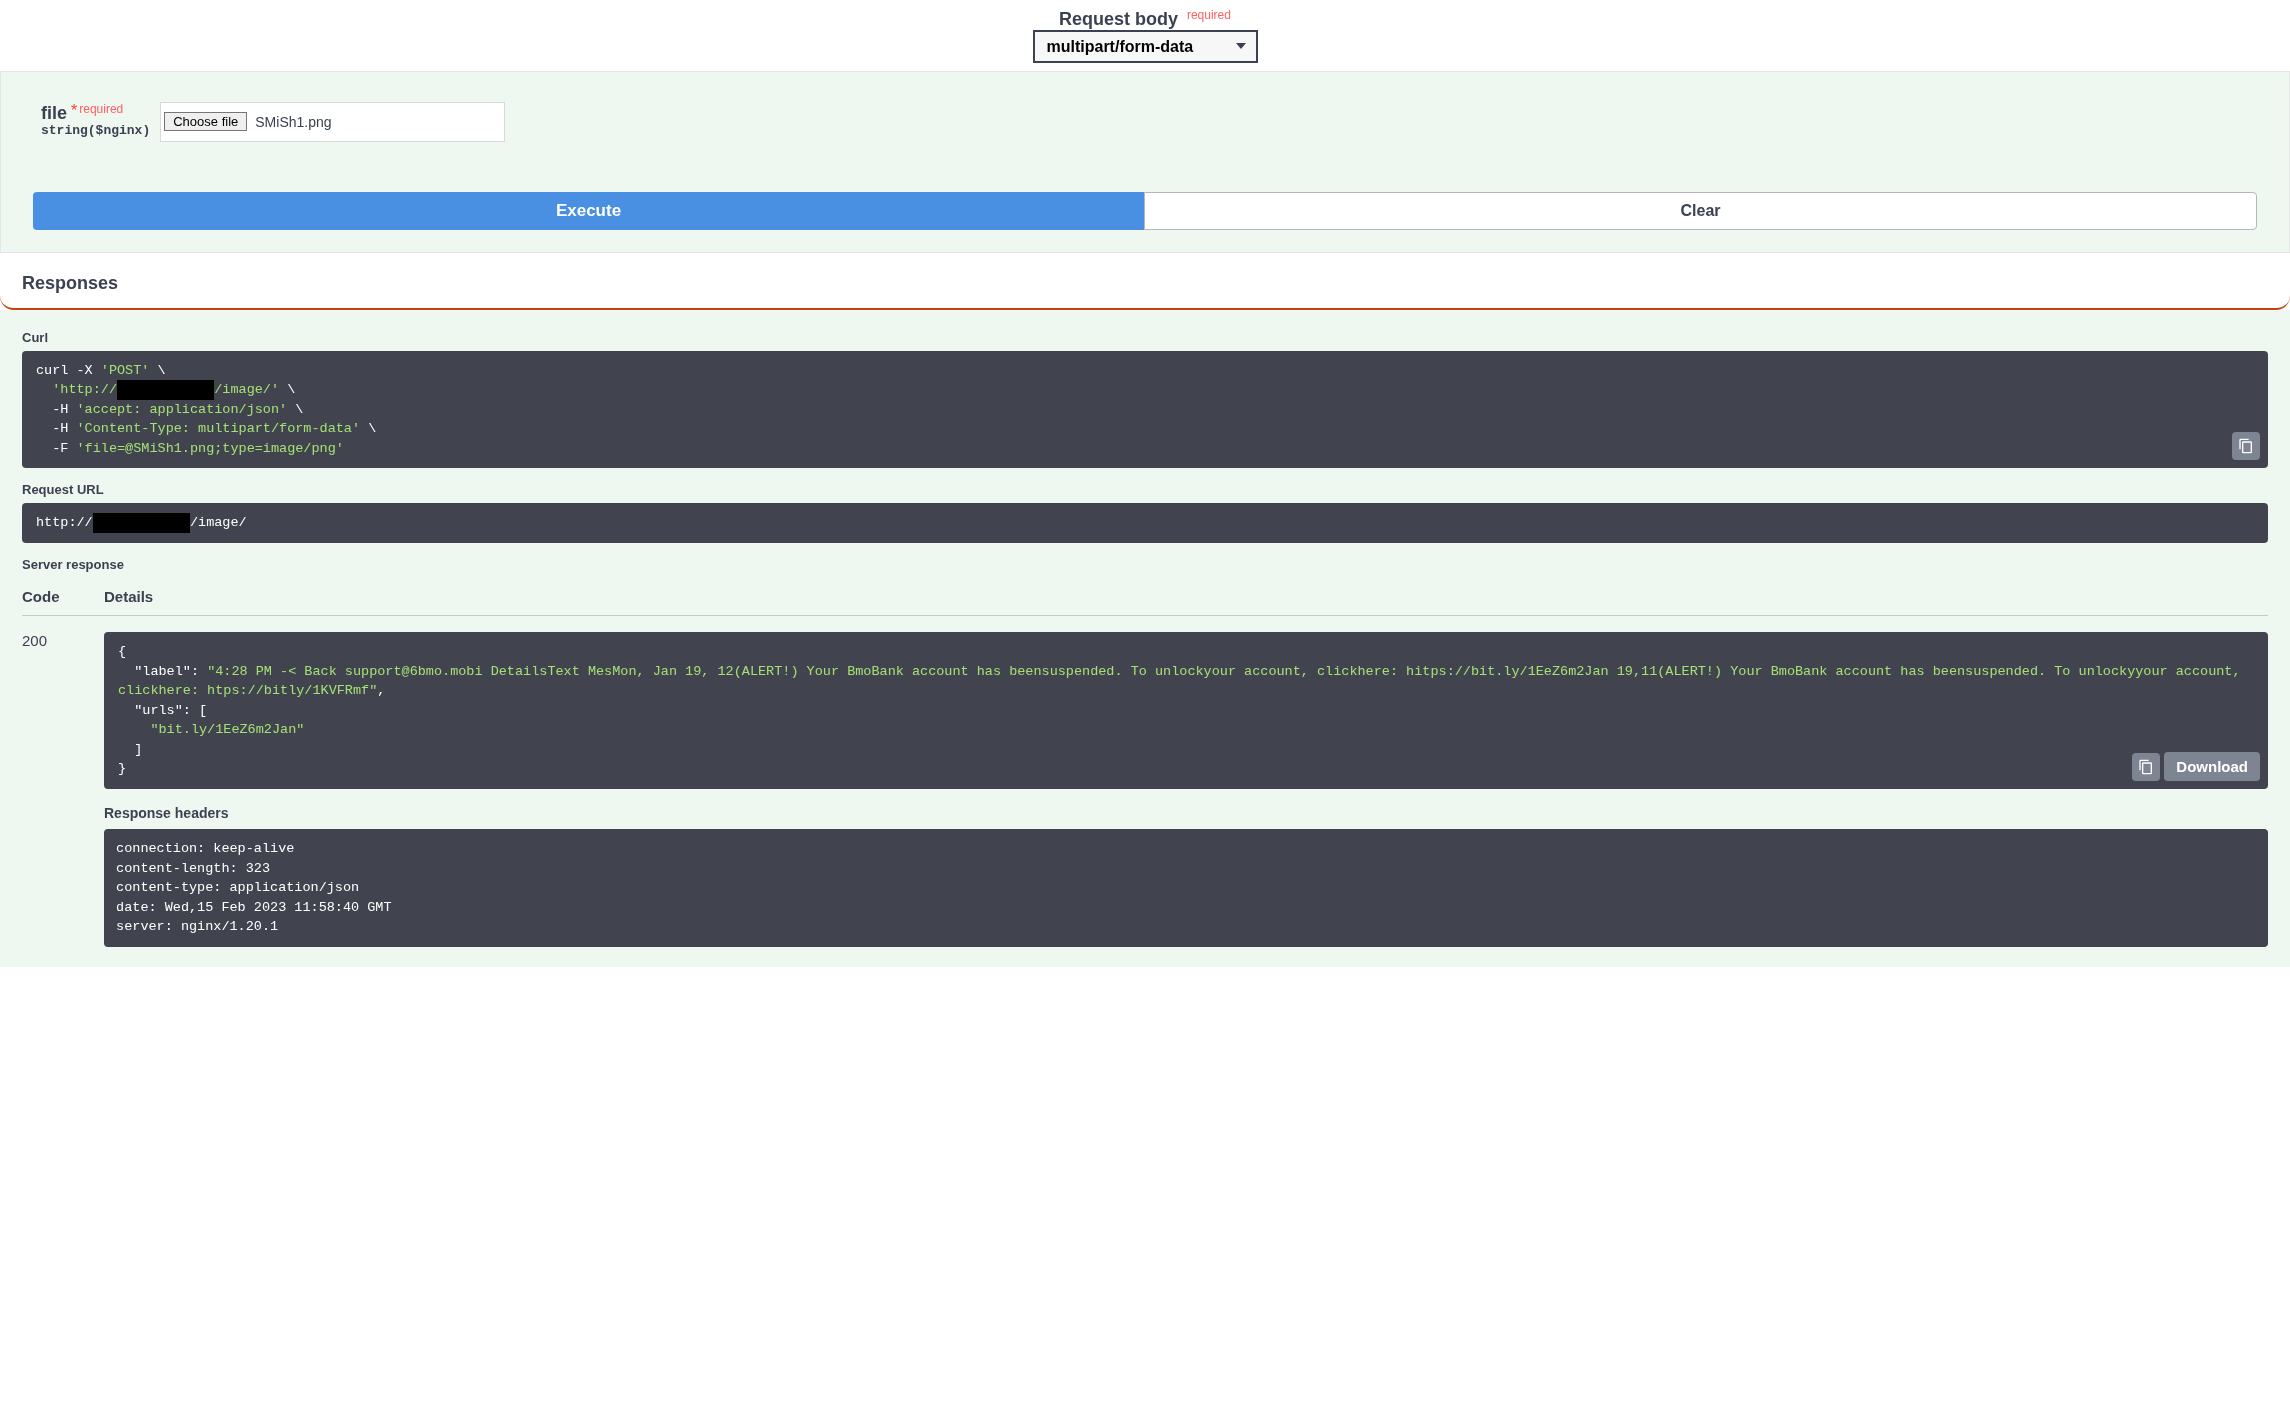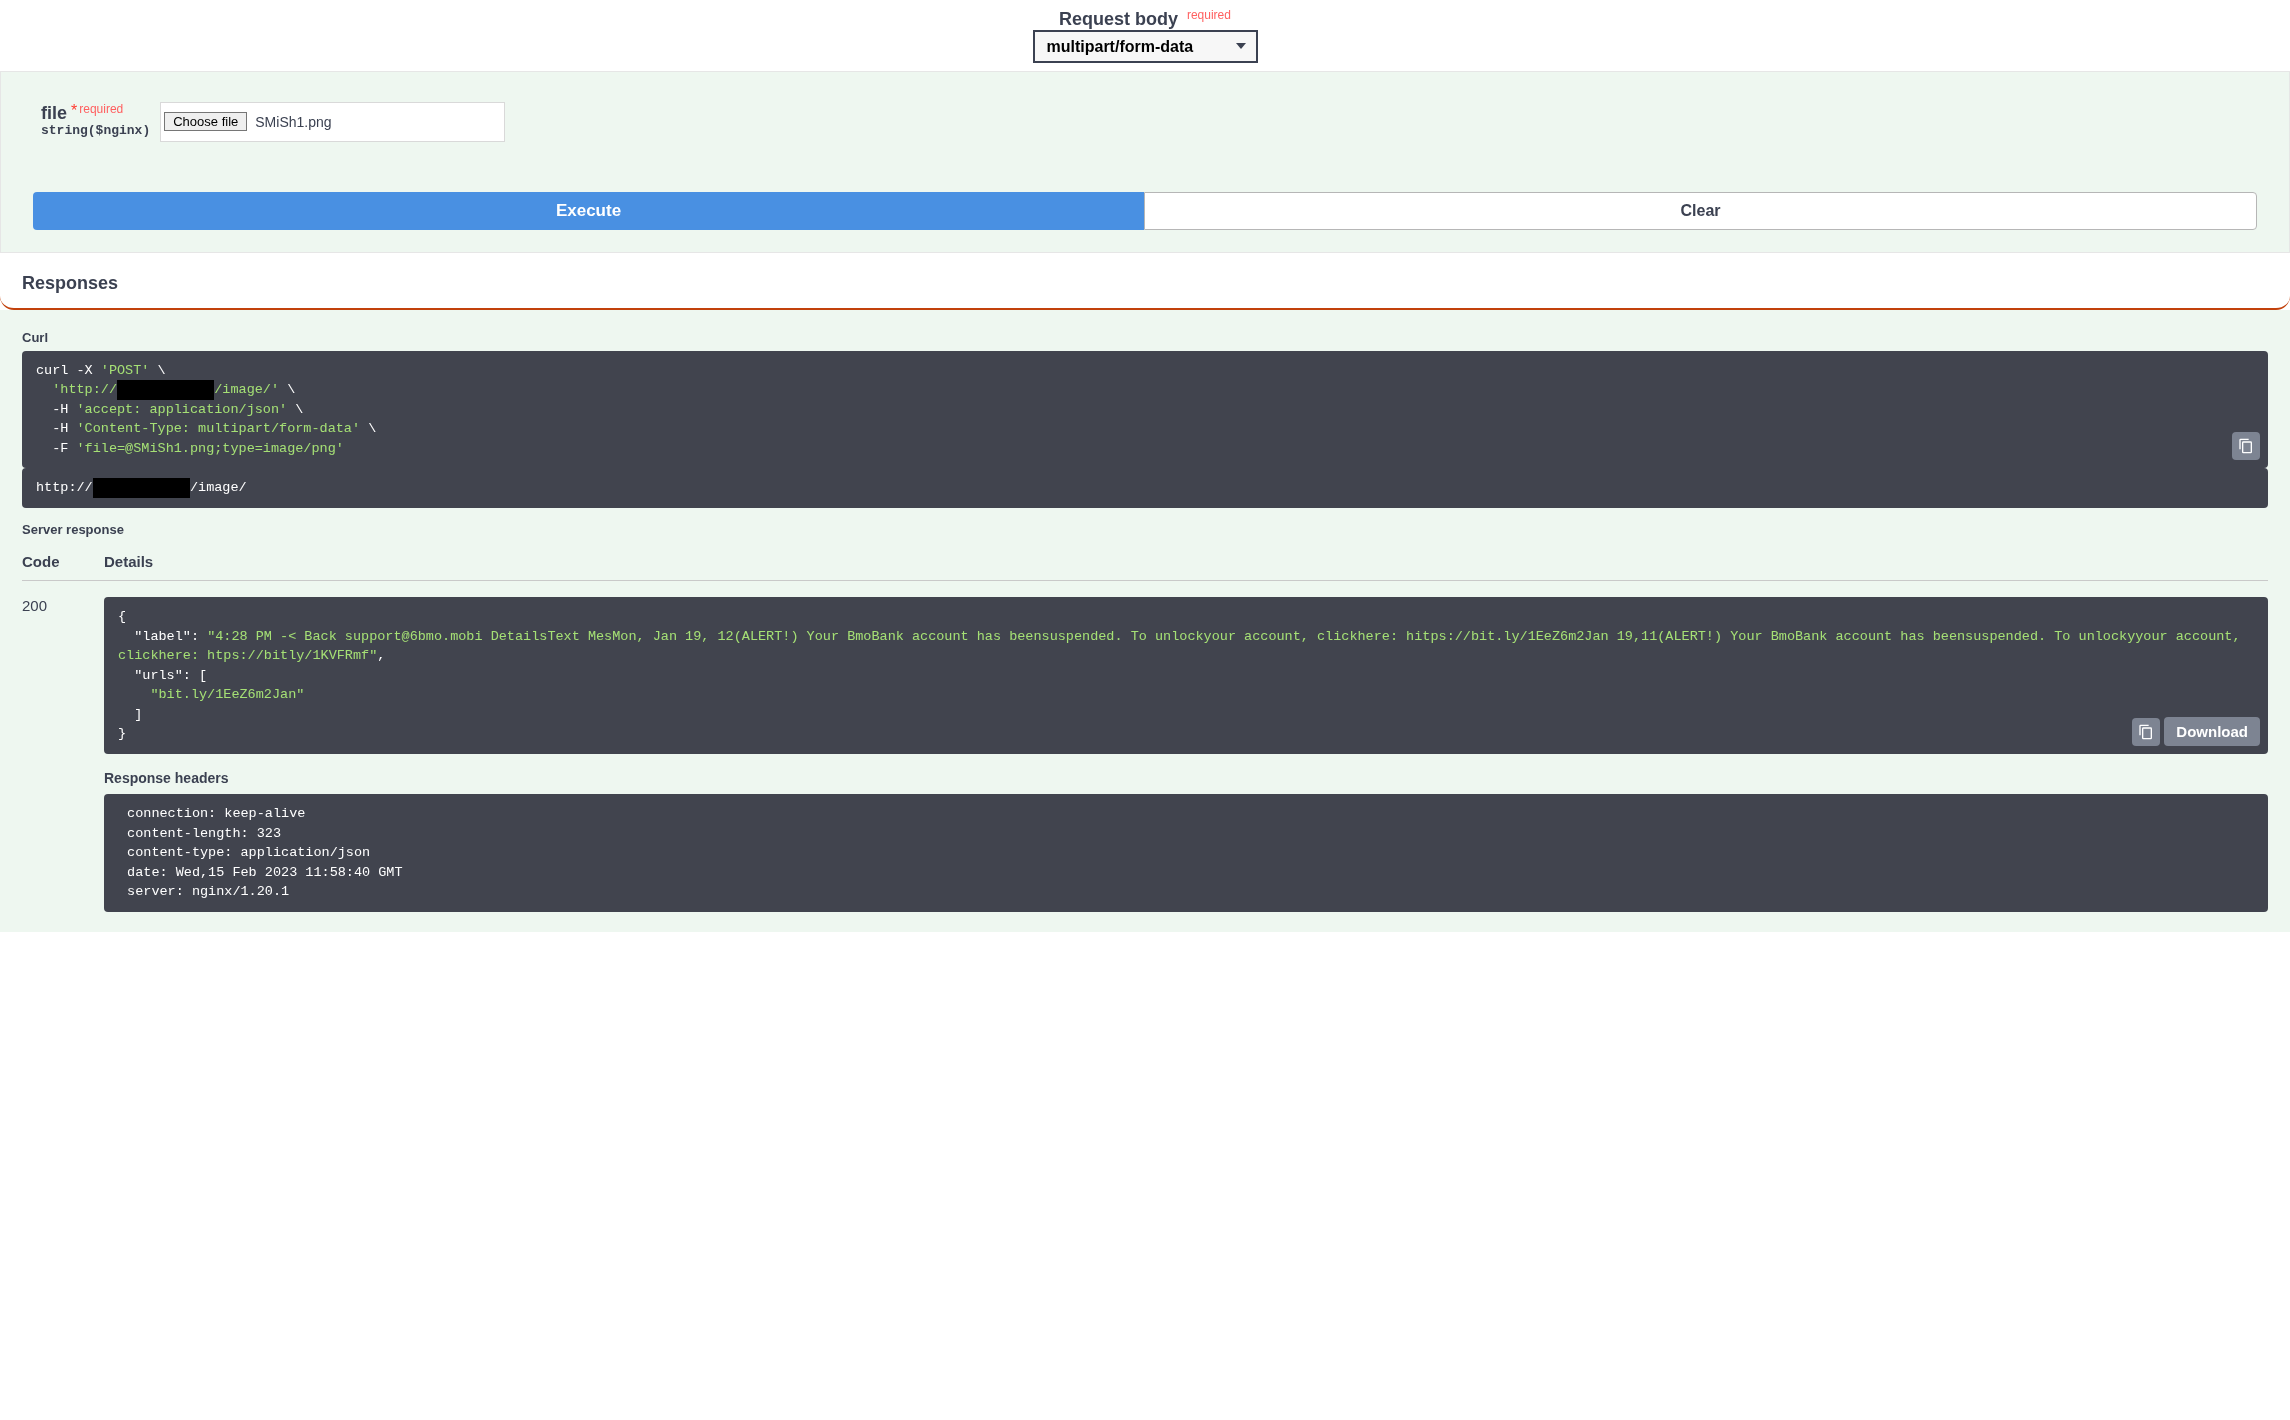--- a/index.html
+++ b/index.html
@@ -231,21 +231,21 @@
   .details-col { flex: 1; }
   .resp-sub-label {
     font-size: 14px;
     font-weight: 700;
     color: #3b4151;
     margin-bottom: 8px;
   }
   .headers-block {
     background: #41444e;
     border-radius: 4px;
-    padding: 10px 15px;
+    padding: 10px 4px;
     font-family: "SFMono-Regular", Consolas, "Liberation Mono", Menlo, monospace;
     font-size: 13.5px;
     line-height: 1.45;
     color: #fff;
     white-space: pre;
     margin-top: 8px;
   }
   .resp-body-block { position: relative; margin-bottom: 16px; }
 </style>
 </head>
@@ -291,20 +291,21 @@
 
   <div class="block-label">Curl</div>
   <div class="code-block"><span>curl -X </span><span class="str">'POST'</span><span> \</span>
 <span>  </span><span class="str">'http://</span><span class="redact">xxxxxxxxxxxx</span><span class="str">/image/'</span><span> \</span>
 <span>  -H </span><span class="str">'accept: application/json'</span><span> \</span>
 <span>  -H </span><span class="str">'Content-Type: multipart/form-data'</span><span> \</span>
 <span>  -F </span><span class="str">'file=@SMiSh1.png;type=image/png'</span><button class="copy-btn"><svg viewBox="0 0 24 24">
           <path d="M16 1H4a2 2 0 0 0-2 2v14h2V3h12V1zm3 4H8a2 2 0 0 0-2 2v14a2 2 0 0 0 2 2h11a2 2 0 0 0 2-2V7a2 2 0 0 0-2-2zm0 16H8V7h11v14z"></path>
         </svg></button></div>
 
+  <div class="block-label">Request URL</div>
   <div class="code-block"><span>http://</span><span class="redact">xxxxxxxxxxxx</span><span>/image/</span></div>
 
   <div class="block-label">Server response</div>
 
   <div class="resp-table">
     <div class="resp-table-head">
       <div class="col-code">Code</div>
       <div class="col-details">Details</div>
     </div>
     <div class="resp-table-row">

